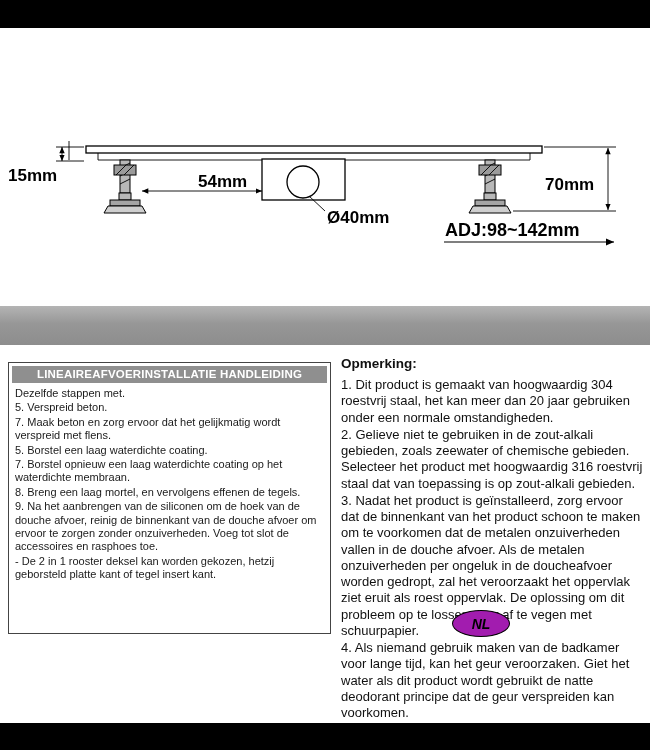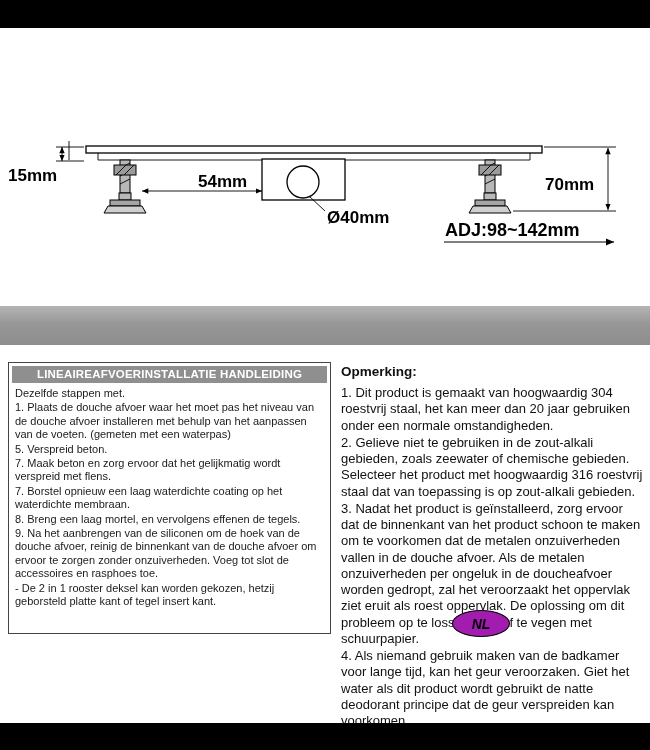--- a/index.html
+++ b/index.html
@@ -27,21 +27,21 @@
     border:1px solid #444; background:#fff; padding:3px;
   }
   .manual-header {
     background:#8f8f8f; color:#fff; font-weight:bold; font-size:11.5px;
     text-align:center; padding:2px 0 3px; letter-spacing:.2px;
   }
   .manual-body { padding:4px 2px 0 3px; font-size:11px; line-height:1.22; color:#1a1a1a; }
   .manual-body p { margin:0 0 1px; }
 
   .remarks { position:absolute; left:341px; top:356px; width:302px; color:#111; }
-  .remarks h3 { font-size:13.5px; font-weight:bold; margin:8px 0 6px; }
+  .remarks h3 { font-size:13.5px; font-weight:bold; margin:0 0 6px; }
   .remarks p { font-size:13px; line-height:1.25; margin:0 0 1px; }
 
   .nl-badge {
     position:absolute; left:452px; top:610px; width:58px; height:27px;
     border:1.6px solid #000; border-radius:50%;
     display:flex; align-items:center; justify-content:center;
     font-weight:bold; font-size:14px; color:#000; background:#a21caf;font-style:italic;
   }
 </style>
 </head>
@@ -123,23 +123,23 @@
     <line x1="444" y1="242" x2="614" y2="242" stroke="#000" stroke-width="1.2" marker-end="url(#aE)"></line>
   </g>
 </svg>
 
 <div class="gray-band"></div>
 
 <div class="manual-box">
   <div class="manual-header">LINEAIREAFVOERINSTALLATIE HANDLEIDING</div>
   <div class="manual-body">
     <p>Dezelfde stappen met.</p>
-    <p>1. Plaats de douche afvoer waar het moet  pas het niveau van de douche afvoer installeren met behulp van het aanpassen van de voeten. (gemeten met een waterpas)</p>
     <p>5. Verspreid beton.</p>
     <p>7. Maak beton en zorg ervoor dat het gelijkmatig wordt verspreid met flens.</p>
+    <p>5. Borstel een laag waterdichte coating.</p>
     <p>7. Borstel opnieuw een laag waterdichte coating op het waterdichte membraan.</p>
     <p>8. Breng een laag mortel, en vervolgens effenen de tegels.</p>
     <p>9. Na het aanbrengen van de siliconen om de hoek van de douche afvoer, reinig de binnenkant van de douche afvoer om ervoor te zorgen zonder onzuiverheden. Voeg tot slot de accessoires en rasphoes toe.</p>
     <p>- De 2 in 1 rooster deksel kan worden gekozen, hetzij geborsteld platte kant of tegel insert kant.</p>
   </div>
 </div>
 
 <div class="remarks">
   <h3>Opmerking:</h3>
   <p>1. Dit product is gemaakt van hoogwaardig 304 roestvrij staal, het kan meer dan 20 jaar gebruiken onder een normale omstandigheden.</p>

